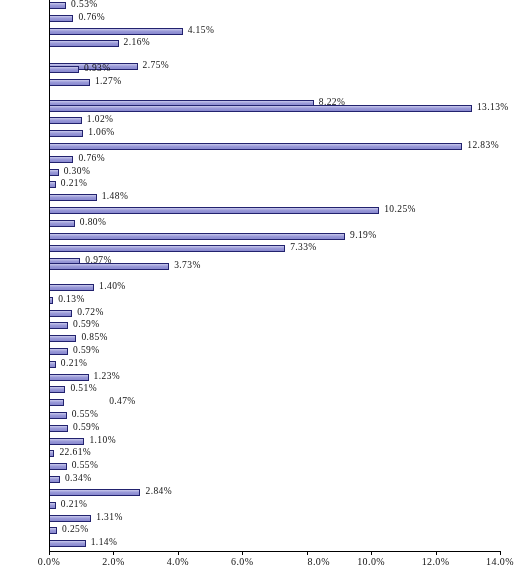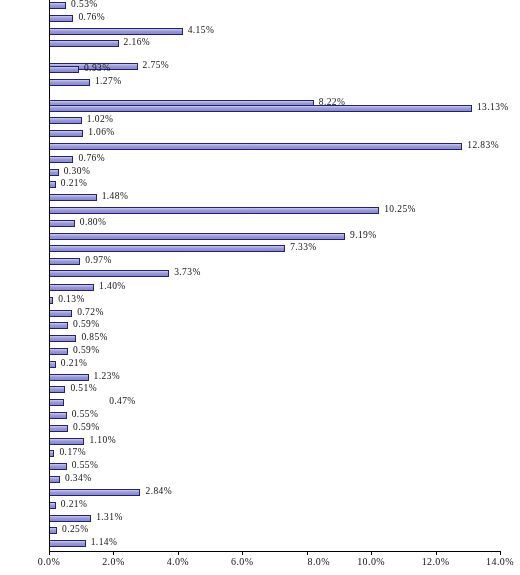--- a/index.html
+++ b/index.html
@@ -184,21 +184,21 @@
         <div class="bar-label" style="left: 301.049px;">9.19%</div>
       </div>
       <div class="row" style="top: 243.465px;">
         <div class="bar" style="width: 236.131px;"></div>
         <div class="bar-label" style="left: 241.131px;">7.33%</div>
       </div>
       <div class="row" style="top: 256.279px;">
         <div class="bar" style="width: 31.2479px;"></div>
         <div class="bar-label" style="left: 36.2479px;">0.97%</div>
       </div>
-      <div class="row" style="top: 268px;">
+      <div class="row" style="top: 261px;">
         <div class="bar" style="width: 120.159px;"></div>
         <div class="bar-label" style="left: 125.159px;">3.73%</div>
       </div>
       <div class="row" style="top: 281.907px;">
         <div class="bar" style="width: 45.1px;"></div>
         <div class="bar-label" style="left: 50.1px;">1.40%</div>
       </div>
       <div class="row" style="top: 294.721px;">
         <div class="bar" style="width: 4.18786px;"></div>
         <div class="bar-label" style="left: 9.18786px;">0.13%</div>
@@ -242,21 +242,21 @@
       <div class="row" style="top: 422.86px;">
         <div class="bar" style="width: 19.0064px;"></div>
         <div class="bar-label" style="left: 24.0064px;">0.59%</div>
       </div>
       <div class="row" style="top: 435.674px;">
         <div class="bar" style="width: 35.4357px;"></div>
         <div class="bar-label" style="left: 40.4357px;">1.10%</div>
       </div>
       <div class="row" style="top: 448.488px;">
         <div class="bar" style="width: 5.47643px;"></div>
-        <div class="bar-label" style="left: 10.4764px;">0.17%</div>
+        <div class="bar-label" style="left: 10.4764px;">22.61%</div>
       </div>
       <div class="row" style="top: 461.302px;">
         <div class="bar" style="width: 17.7179px;"></div>
         <div class="bar-label" style="left: 22.7179px;">0.55%</div>
       </div>
       <div class="row" style="top: 474.116px;">
         <div class="bar" style="width: 10.9529px;"></div>
         <div class="bar-label" style="left: 15.9529px;">0.34%</div>
       </div>
       <div class="row" style="top: 486.93px;">

